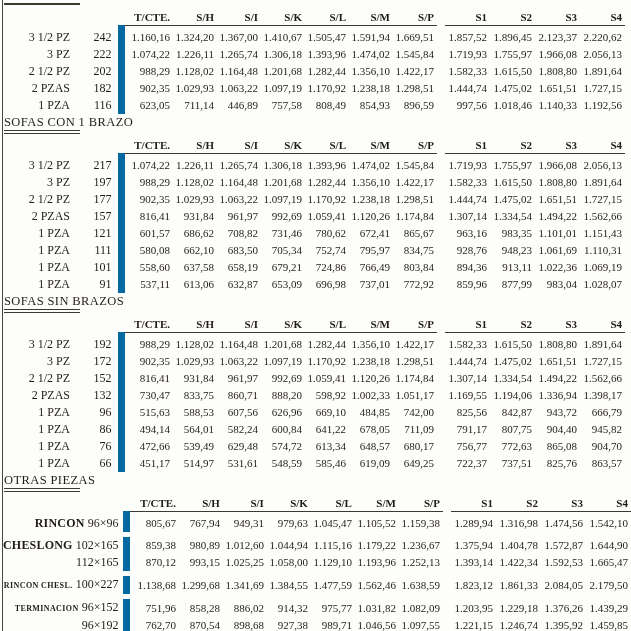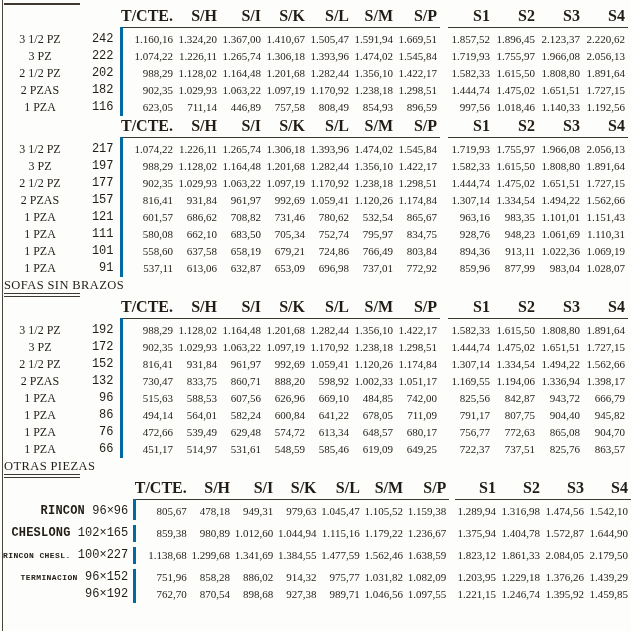--- a/index.html
+++ b/index.html
@@ -15,33 +15,33 @@
     position:absolute;left:2px;top:0;width:1px;height:631px;
     background:#4a453d;
   }
   .content{padding:2px 0 0 3px;}
   .toprule{width:76px;height:2px;background:#3e3930;margin:1px 0 2px 1px;}
   .sec-head{margin:2px 0 0 1px;}
   .sec-title{font-size:12.5px;line-height:13px;letter-spacing:.4px;white-space:nowrap;}
   .dblrule{width:76px;height:2px;border-top:1.5px solid #3e3930;border-bottom:1.5px solid #3e3930;margin-top:1px;}
   table{border-collapse:collapse;table-layout:fixed;margin-top:1px;}
   th{
-    font-size:16px;font-weight:bold;text-align:right;
+    font-size:11px;font-weight:bold;text-align:right;
     padding:0 3px 2px 0;height:16px;vertical-align:bottom;white-space:nowrap;
   }
   th.g1,th.g2{border-bottom:1px solid #3e3930;}
   td{
     font-size:11px;text-align:right;padding:0 3px 0 0;
     height:17px;line-height:17px;white-space:nowrap;vertical-align:middle;
   }
   tbody tr.first td{padding-top:3px;}
-  td.lbl{text-align:center;font-size:12px;padding-left:7px;}
+  td.lbl{text-align:right;font-size:12px;padding-left:7px;}
   td.qty{padding-right:6px;font-size:12px;}
   td.lbl2{text-align:right;font-size:12px;padding-right:5px;}
-  tbody td.sep{border-right:3px solid #0369a1;font-family:Liberation Mono, monospace;}
+  tbody td.sep{border-right:7px solid #0369a1;}
   tr.gaprow td{height:5px;line-height:5px;padding:0;border:none;}
   td.gapc,th.gapc{padding:0;}
   span.nm{font-weight:bold;letter-spacing:.2px;}
   span.nm.sm{font-size:8px;letter-spacing:.4px;}
   span.dim{font-weight:normal;}
 </style>
 </head>
 <body>
 
 <div class="page">
@@ -165,20 +165,24 @@
               <td class="num">997,56</td>
               <td class="num">1.018,46</td>
               <td class="num">1.140,33</td>
               <td class="num">1.192,56</td>
             </tr>
           </tbody>
       </table>
     </div>
 
     <div class="section">
+      <div class="sec-head">
+        <div class="sec-title">SOFAS CON 1 BRAZO</div>
+        <div class="dblrule"></div>
+      </div>
       <table>
           <colgroup>
             <col style="width: 70px;">
             <col style="width: 48px;">
             <col style="width: 52px;">
             <col style="width: 44px;">
             <col style="width: 44px;">
             <col style="width: 44px;">
             <col style="width: 44px;">
             <col style="width: 44px;">
@@ -273,21 +277,21 @@
               <td class="num">1.562,66</td>
             </tr>
             <tr>
               <td class="lbl">1 PZA</td>
               <td class="qty sep">121</td>
               <td class="num">601,57</td>
               <td class="num">686,62</td>
               <td class="num">708,82</td>
               <td class="num">731,46</td>
               <td class="num">780,62</td>
-              <td class="num">532,54</td>
+              <td class="num">672,41</td>
               <td class="num">865,67</td>
               <td class="gapc"></td>
               <td class="num">963,16</td>
               <td class="num">983,35</td>
               <td class="num">1.101,01</td>
               <td class="num">1.151,43</td>
             </tr>
             <tr>
               <td class="lbl">1 PZA</td>
               <td class="qty sep">111</td>
@@ -550,21 +554,21 @@
               <th class="g2">S1</th>
               <th class="g2">S2</th>
               <th class="g2">S3</th>
               <th class="g2">S4</th>
             </tr>
           </thead>
         <tbody>
             <tr class="first">
               <td class="lbl2 sep" colspan="2"><span class="nm">RINCON</span> <span class="dim">96×96</span></td>
               <td class="num">805,67</td>
-              <td class="num">478,18</td>
+              <td class="num">767,94</td>
               <td class="num">949,31</td>
               <td class="num">979,63</td>
               <td class="num">1.045,47</td>
               <td class="num">1.105,52</td>
               <td class="num">1.159,38</td>
               <td class="gapc"></td>
               <td class="num">1.289,94</td>
               <td class="num">1.316,98</td>
               <td class="num">1.474,56</td>
               <td class="num">1.542,10</td>
@@ -580,20 +584,35 @@
               <td class="num">1.044,94</td>
               <td class="num">1.115,16</td>
               <td class="num">1.179,22</td>
               <td class="num">1.236,67</td>
               <td class="gapc"></td>
               <td class="num">1.375,94</td>
               <td class="num">1.404,78</td>
               <td class="num">1.572,87</td>
               <td class="num">1.644,90</td>
             </tr>
+            <tr>
+              <td class="lbl2 sep" colspan="2"><span class="nm"></span> <span class="dim">112×165</span></td>
+              <td class="num">870,12</td>
+              <td class="num">993,15</td>
+              <td class="num">1.025,25</td>
+              <td class="num">1.058,00</td>
+              <td class="num">1.129,10</td>
+              <td class="num">1.193,96</td>
+              <td class="num">1.252,13</td>
+              <td class="gapc"></td>
+              <td class="num">1.393,14</td>
+              <td class="num">1.422,34</td>
+              <td class="num">1.592,53</td>
+              <td class="num">1.665,47</td>
+            </tr>
             <tr class="gaprow">
               <td colspan="14"></td>
             </tr>
             <tr>
               <td class="lbl2 sep" colspan="2"><span class="nm sm">RINCON CHESL.</span> <span class="dim">100×227</span></td>
               <td class="num">1.138,68</td>
               <td class="num">1.299,68</td>
               <td class="num">1.341,69</td>
               <td class="num">1.384,55</td>
               <td class="num">1.477,59</td>

